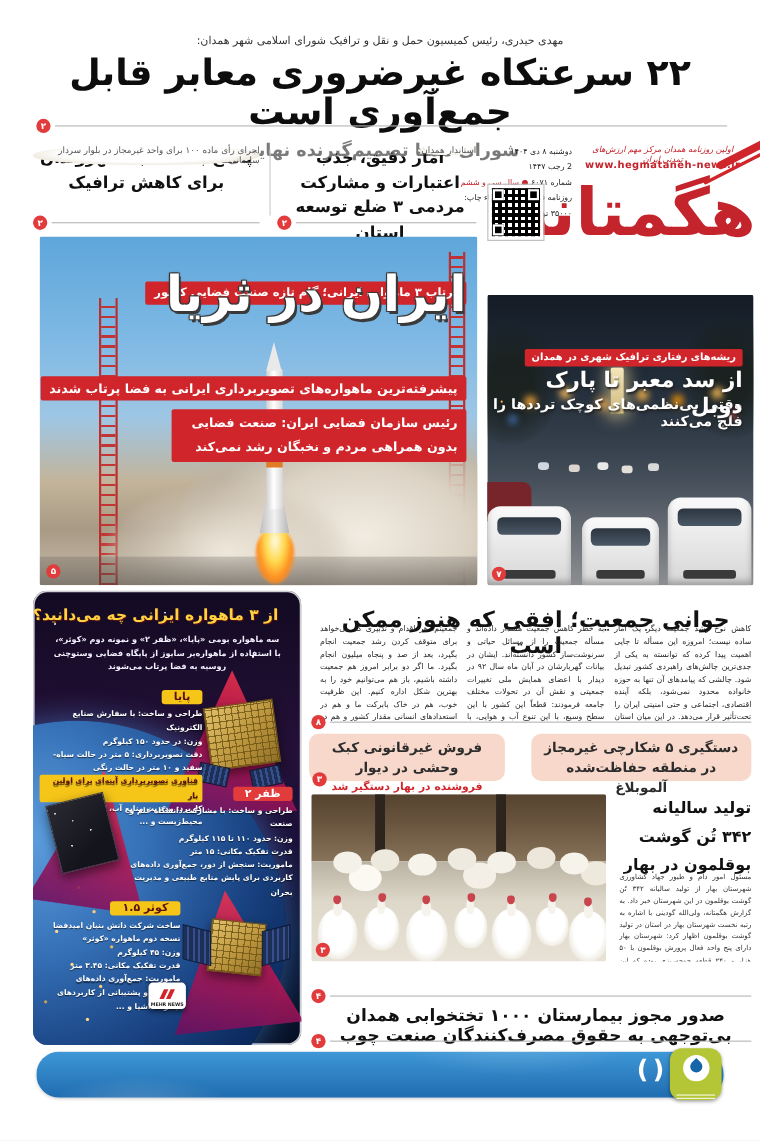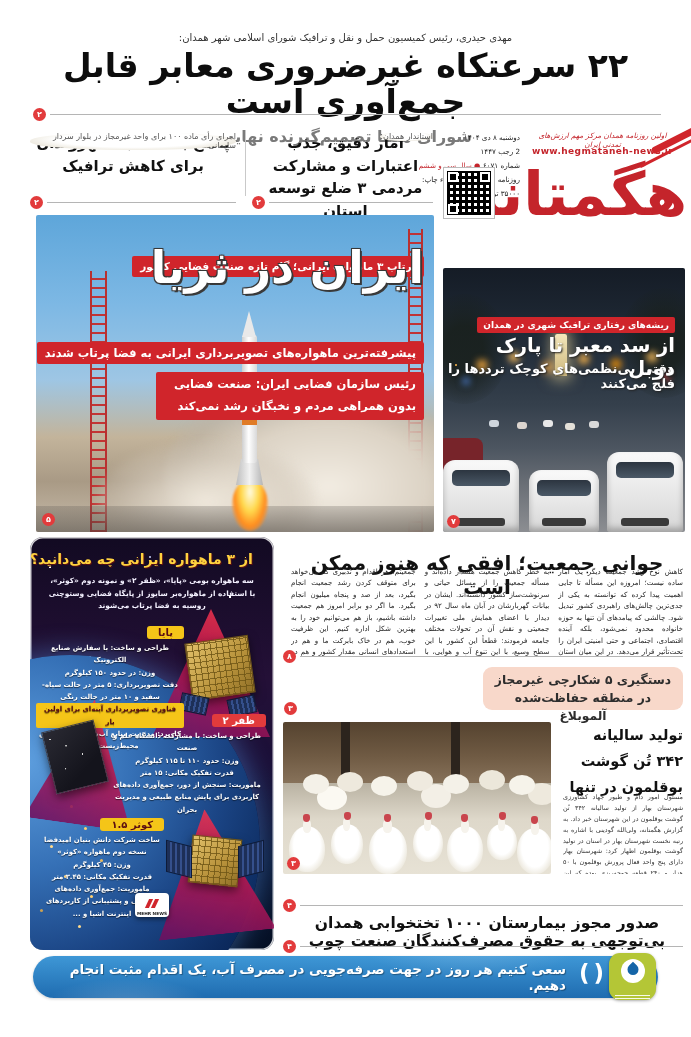--- a/index.html
+++ b/index.html
@@ -129,21 +129,21 @@
   .earth{position:absolute;left:-150px;top:118px;width:380px;height:380px;border-radius:50%;
          background:radial-gradient(circle at 38% 28%,#5d9ede 0%,#3570b6 30%,#1b4585 55%,#0c2a5e 75%,#061a3e 92%);
          box-shadow:0 0 26px 4px rgba(80,140,220,.45);}
   .earth i{position:absolute;left:190px;top:150px;width:3px;height:3px;border-radius:50%;background:#ffd98a;
          box-shadow:14px 22px 0 0 #ffcf70,-20px 40px 0 0 #ffda8c,30px 54px 0 0 #e8b85c,-6px 70px 0 0 #ffd98a,
          20px 90px 0 0 #ffcf70,-30px 104px 0 0 #caa052,8px 120px 0 0 #ffda8c;}
   .sect{position:absolute;text-align:right;}
   .badge{display:inline-block;font-size:10px;font-weight:bold;padding:1px 11px;border-radius:3px;margin-bottom:3px;}
   .badge.y{background:#f5c518;color:#5a0f12;}
   .badge.r{background:#e23b3c;color:#fff;}
-  .sect .ln{font-size:6.9px;line-height:1.78;color:#fff;font-weight:bold;text-shadow:0 1px 1px rgba(0,0,0,.6);text-align:center;}
+  .sect .ln{font-size:6.9px;line-height:1.78;color:#fff;font-weight:bold;text-shadow:0 1px 1px rgba(0,0,0,.6);}
   .sect .hl{display:inline-block;background:#f5c518;color:#5a0f12;padding:0 4px;border-radius:2px;}
   .sat-gold{position:absolute;background:
             repeating-linear-gradient(0deg,rgba(110,85,21,.8) 0 1px,transparent 1px 6px),
             repeating-linear-gradient(90deg,rgba(110,85,21,.8) 0 1px,transparent 1px 6px),
             linear-gradient(135deg,#e2c16a,#b8923b 60%,#8f6f27);
             border:1px solid #6e5515;box-shadow:0 4px 10px rgba(0,0,0,.5);}
   .sat-dark{position:absolute;background:
             radial-gradient(1px 1px at 6px 8px,#cfcfcf 60%,transparent),
             radial-gradient(1px 1px at 20px 18px,#bbb 60%,transparent),
             radial-gradient(1px 1px at 34px 30px,#ddd 60%,transparent),
@@ -291,27 +291,31 @@
       <div>به خطر کاهش جمعیت هشدار داده‌اند و مسأله جمعیت را از مسائل حیاتی و سرنوشت‌ساز کشور دانسته‌اند. ایشان در بیانات گهربارشان در آبان ماه سال ۹۲ در دیدار با اعضای همایش ملی تغییرات جمعیتی و نقش آن در تحولات مختلف جامعه فرمودند: قطعاً این کشور با این سطح وسیع، با این تنوع آب و هوایی، با این امکانات فراوان زیرزمینی، با این استعداد بالقوه علمی، می‌تواند یک کشور پرجمعیت باشد. ایشان در دیدار دیگری با مسؤولان نظام جمهوری اسلامی تأکید کردند: من معتقدم که کشور ما با امکاناتی که داریم، می‌تواند ۱۵۰ میلیون نفر جمعیت داشته باشد. من معتقد به کثرت</div>
       <div>جمعیتم. هر اقدام و تدبیری که می‌خواهد برای متوقف کردن رشد جمعیت انجام بگیرد، بعد از صد و پنجاه میلیون انجام بگیرد. ما اگر دو برابر امروز هم جمعیت داشته باشیم، باز هم می‌توانیم خود را به بهترین شکل اداره کنیم. این ظرفیت خوب، هم در خاک بابرکت ما و هم در استعدادهای انسانی مقدار کشور و هم در دستورها و روش و قانون اساسی و هم در مسؤولان ما وجود دارد. این تأکیدات مکرر ایشان نشان می‌دهد که موضوع فرزندآوری صرفاً یک انتخاب شخصی نیست، بلکه تصمیمی اجتماعی و آینده‌ساز است که با اقتدار ملی و پیشرفت کشور پیوندی مستقیم دارد.</div>
     </div>
   </section>
   <div class="pnum" style="left:283px;top:650px;">۸</div>
   <div class="hrule" style="left:300px;right:8px;top:656px;"></div>
 
   <div class="pinkbox" style="right:8px;width:200px;">
     <div class="t1">دستگیری ۵ شکارچی غیرمجاز در منطقه حفاظت‌شده آلموبلاغ</div>
   </div>
+  <div class="pinkbox" style="right:232px;width:178px;">
+    <div class="t1">فروش غیرقانونی کبک وحشی در دیوار</div>
+    <div class="t2">فروشنده در بهار دستگیر شد</div>
+  </div>
   <div class="pnum" style="left:284px;top:702px;">۳</div>
 
   <section>
     <div class="tu-headline">
       <div>تولید سالیانه</div>
       <div>۳۴۲ تُن گوشت</div>
-      <div>بوقلمون در تنها</div>
+      <div>بوقلمون در بهار</div>
     </div>
     <div class="tu-body">مسئول امور دام و طیور جهاد کشاورزی شهرستان بهار از تولید سالیانه ۳۴۲ تُن گوشت بوقلمون در این شهرستان خبر داد. به گزارش هگمتانه، ولی‌الله گودینی با اشاره به رتبه نخست شهرستان بهار در استان در تولید گوشت بوقلمون اظهار کرد: شهرستان بهار دارای پنج واحد فعال پرورش بوقلمون با ۵۰ هزار و ۲۴۰ قطعه جوجه‌ریزی بوده که این واحدها دارای سالیانه ۳۴۲ تُن تولید گوشت بوقلمون هستند.</div>
     <figure class="photo" style="right:140px;width:268px;top:722px;height:152px;margin:0;">
       <div class="tu-wall"></div>
       <div class="tu-post" style="left:58px;"></div>
       <div class="tu-post" style="left:168px;"></div>
       <div class="tu-floor"></div>
       <div class="tk-back"></div>
       <div class="tk" style="left:6px;bottom:2px;width:36px;height:46px;">
           <i></i>
@@ -397,21 +401,20 @@
       <div class="ln">ماموریت: جمع‌آوری داده‌های عملیاتی و پشتیبانی از کاربردهای اینترنت اشیا و ...</div>
     </section>
 
     <div class="mehr">
       <span class="sl"></span><span class="sl"></span>
       <div class="nm">MEHR NEWS</div>
     </div>
   </aside>
 
   <footer class="banner">
-    <div class="banner-text">سعی کنیم هر روز در جهت صرفه‌جویی در مصرف آب، یک اقدام مثبت انجام دهیم.</div>
     <div class="paren">( )</div>
     <div class="wlogo">
       <div class="circ"></div>
       <div class="drop"></div>
       <div class="cap"></div>
     </div>
   </footer>
 
 </div>
 

